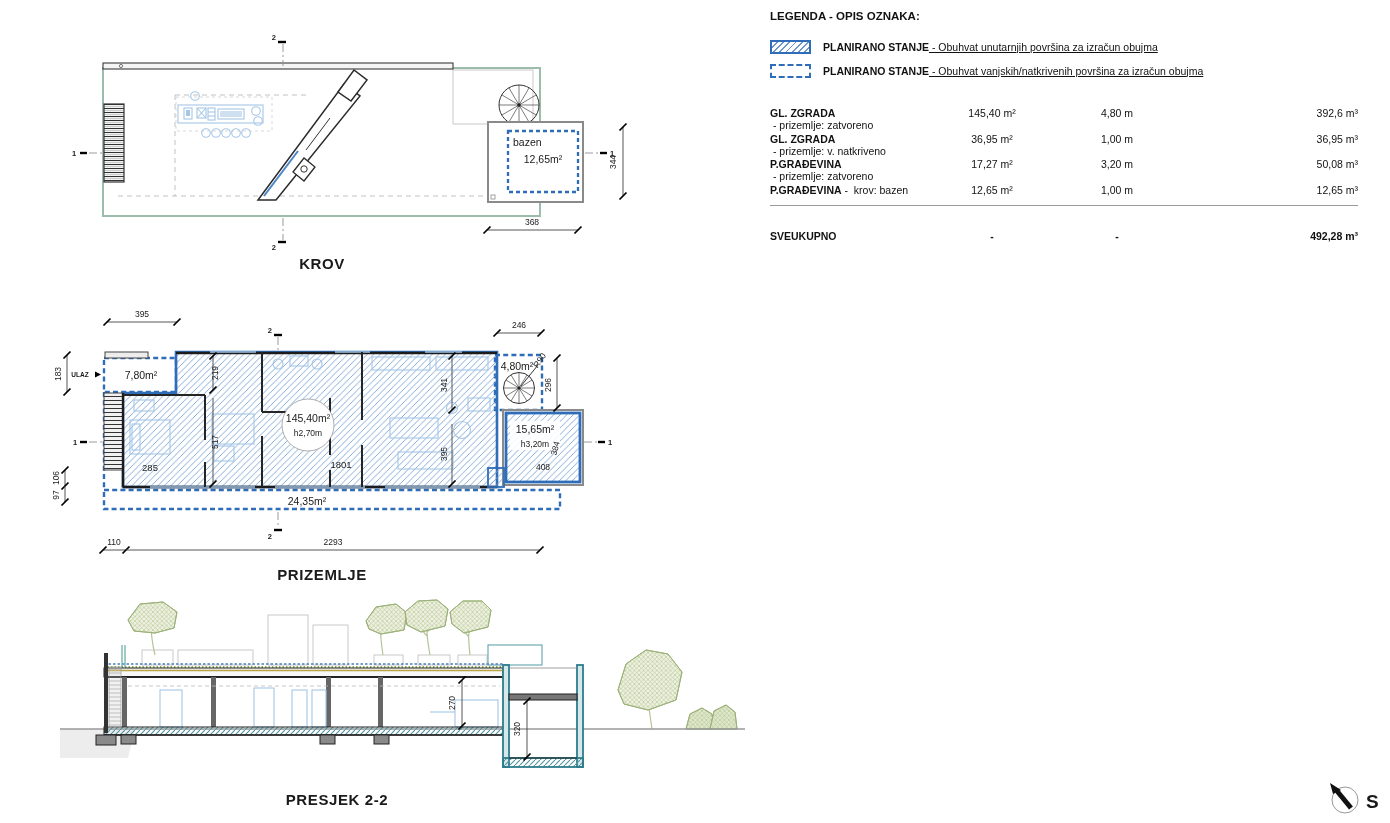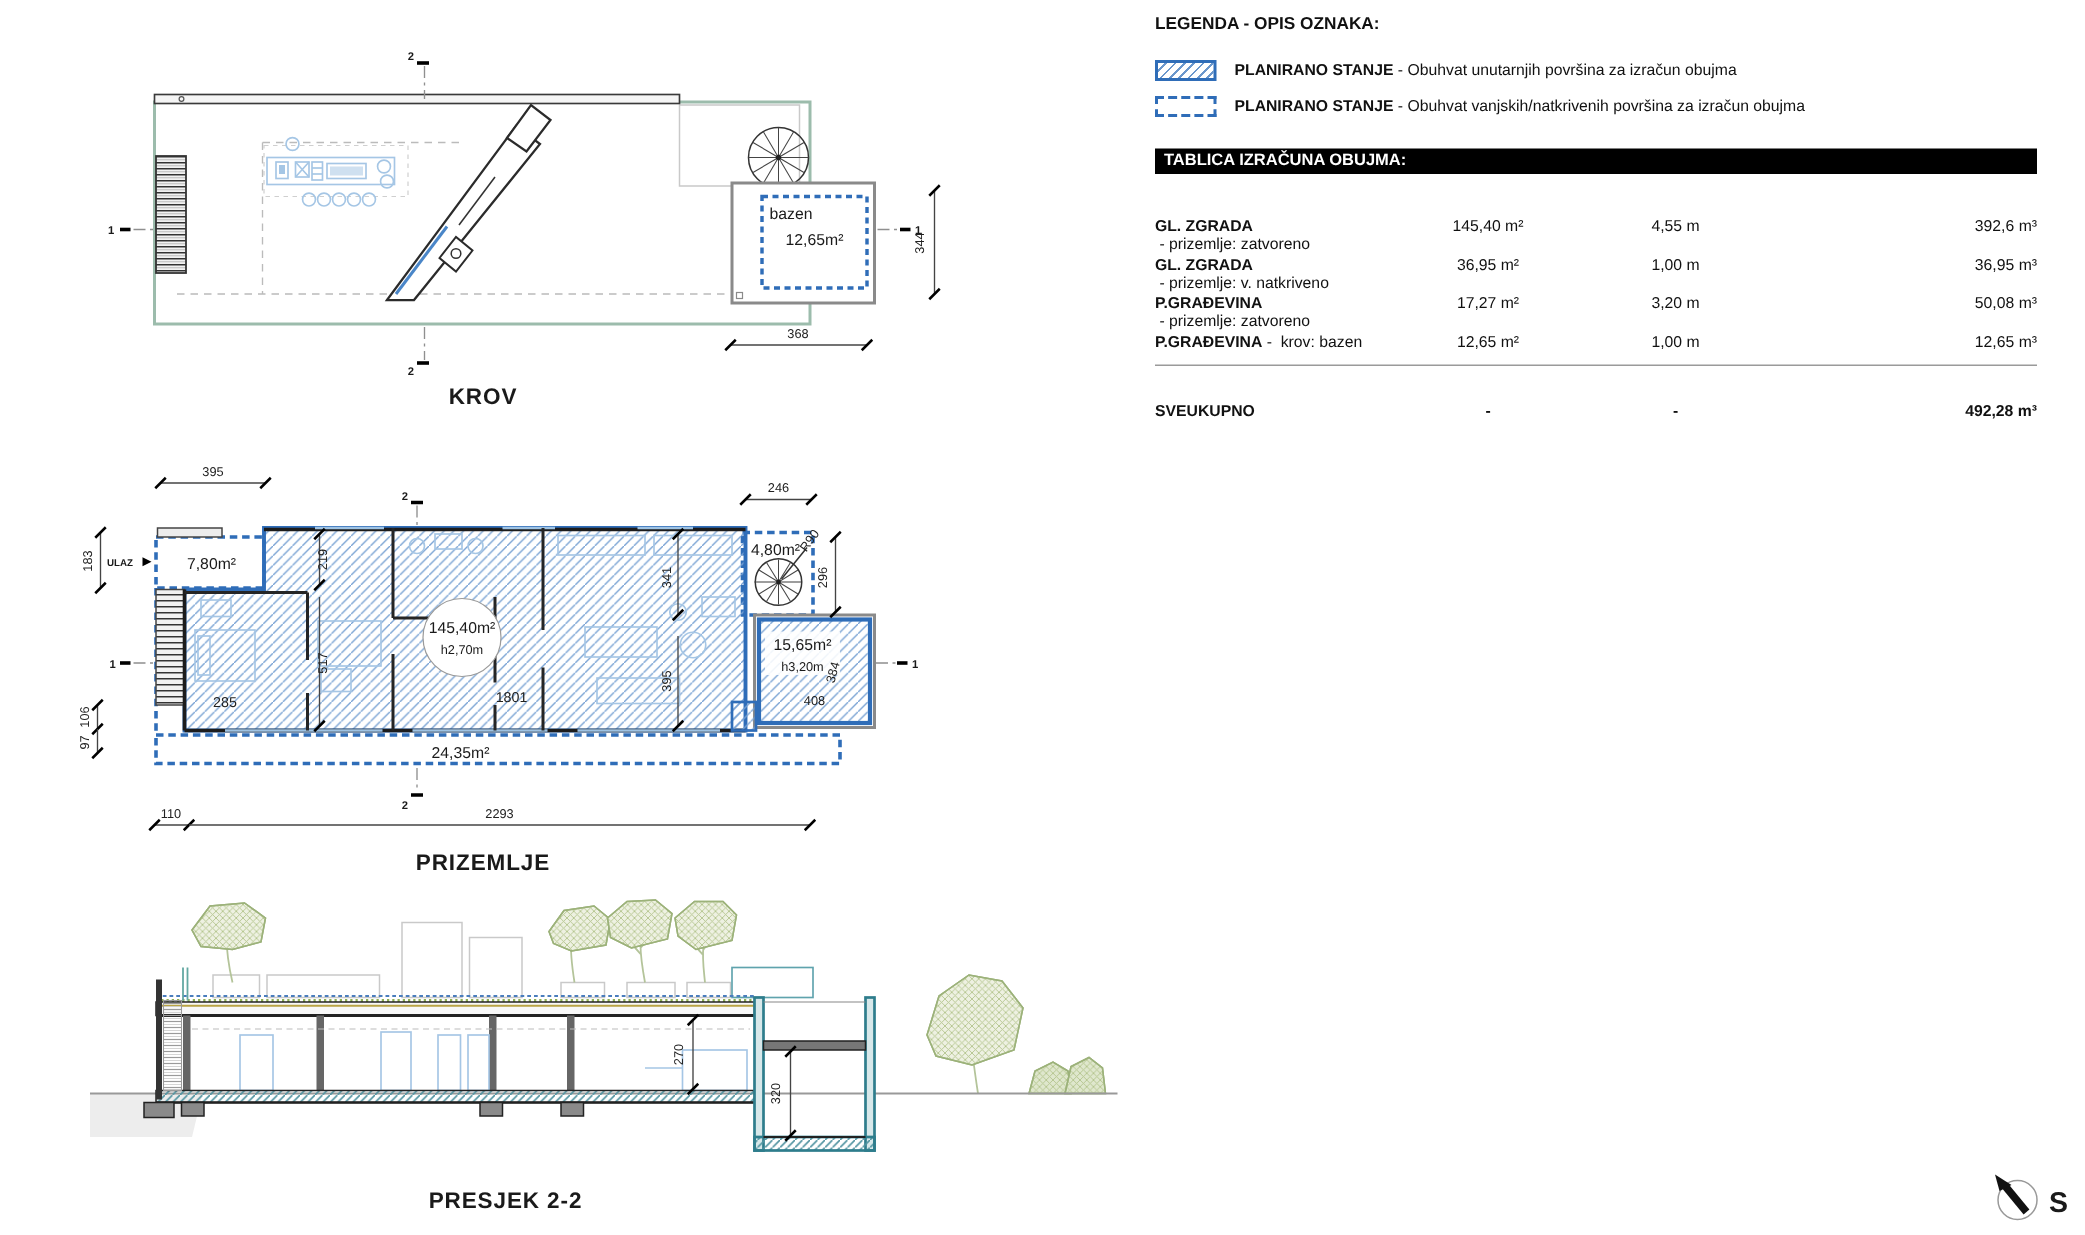--- a/index.html
+++ b/index.html
@@ -25,21 +25,21 @@
 
   
   #right-panel{position:absolute;left:770px;top:10px;width:588px;}
   .legend-title{font-size:11.5px;font-weight:bold;}
   .legend-row{display:flex;align-items:center;margin-top:9px;height:15px;text-align:center;}
   .legend-row.first{margin-top:17px;}
   .swatch{width:37px;height:10px;border:2.5px solid #2f6db8;margin-right:12px;flex:none;}
   .swatch.hatched{background:repeating-linear-gradient(135deg,#fff 0 3.2px,#6b97cc 3.2px 4.4px);}
   .swatch.dashed{border-style:dashed;background:#fff;}
   .legend-label{font-weight:bold;font-size:10.5px;white-space:pre;}
-  .legend-desc{font-size:10.5px;white-space:pre;}
+  .legend-desc{font-size:10.5px;white-space:pre;text-decoration:underline;}
   .table-bar{margin-top:21px;background:#000;color:#fff;font-weight:bold;font-size:11px;
              padding:2px 6px 3px 6px;}
   .vt-grid{display:grid;grid-template-columns:168px 108px 142px 1fr;font-size:10.5px;margin-top:24px;}
   .vt-head{margin-top:11px;font-weight:bold;padding-bottom:5px;border-bottom:1px solid #9a9a9a;}
   .vt-rows{padding-top:5px;row-gap:1.6px;}
   .vt-total{margin-top:9px;border-top:1px solid #9a9a9a;padding-top:24px;font-weight:bold;}
   .c2{text-align:center;}
   .c3{text-align:center;}
   .c4{text-align:right;}
   .rowname{font-weight:bold;}
@@ -446,27 +446,26 @@
       <span class="swatch hatched"></span>
       <span class="legend-label">PLANIRANO STANJE</span>
       <span class="legend-desc"> - Obuhvat unutarnjih površina za izračun obujma</span>
     </div>
     <div class="legend-row">
       <span class="swatch dashed"></span>
       <span class="legend-label">PLANIRANO STANJE</span>
       <span class="legend-desc"> - Obuhvat vanjskih/natkrivenih površina za izračun obujma</span>
     </div>
 
-    <div class="table-bar">TABLICA IZRAČUNA OBUJMA:</div>
 
 
     <div class="vt-grid vt-rows">
       <div><span class="rowname">GL. ZGRADA</span><span style="white-space:pre"> - prizemlje: zatvoreno</span></div>
       <div class="c2">145,40 m²</div>
-      <div class="c3">4,55 m</div>
+      <div class="c3">4,80 m</div>
       <div class="c4">392,6 m³</div>
 
       <div><span class="rowname">GL. ZGRADA</span><span style="white-space:pre"> - prizemlje: v. natkriveno</span></div>
       <div class="c2">36,95 m²</div>
       <div class="c3">1,00 m</div>
       <div class="c4">36,95 m³</div>
 
       <div><span class="rowname">P.GRAĐEVINA</span><span style="white-space:pre"> - prizemlje: zatvoreno</span></div>
       <div class="c2">17,27 m²</div>
       <div class="c3">3,20 m</div>

